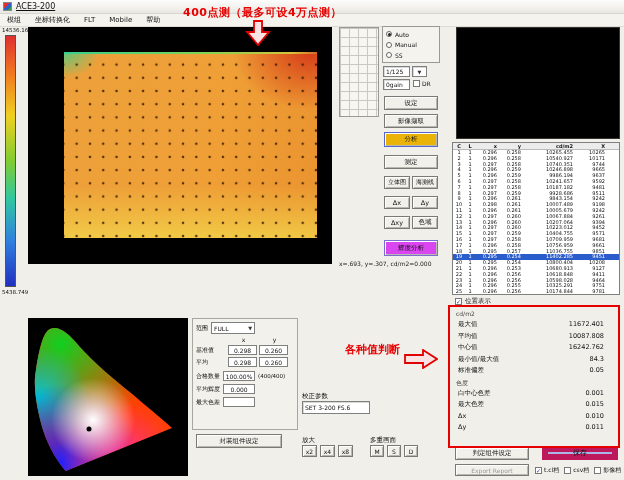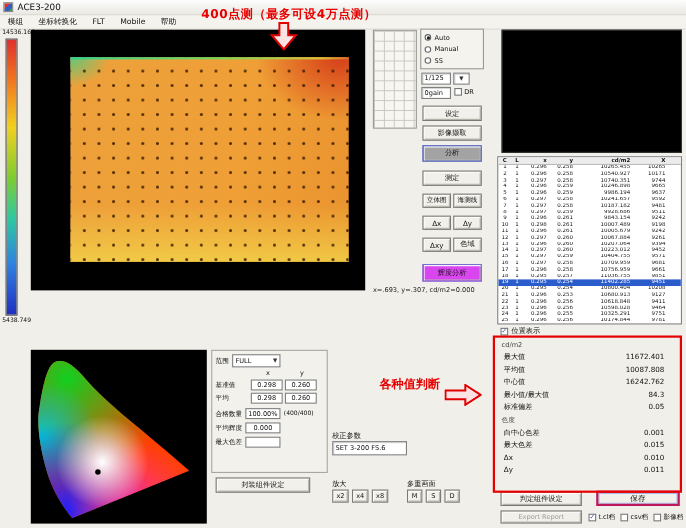--- a/index.html
+++ b/index.html
@@ -1,21 +1,21 @@
 <!DOCTYPE html>
 <html><head>
 <meta charset="utf-8">
 <style>
   *{margin:0;padding:0;box-sizing:border-box;}
   html,body{width:624px;height:480px;}
   body{position:relative;background:#f0efe9;font-family:"DejaVu Sans","Liberation Sans",sans-serif;color:#111;overflow:hidden;}
   .abs{position:absolute;}
 
   
-  #titlebar{left:0;top:0;width:624px;height:14px;background:linear-gradient(#fdfdfd,#e9e8e2);border-bottom:1px solid #d6d5cf;display:flex;align-items:center;gap:4px;padding-left:3px;}
+  #titlebar{left:0;top:0;width:624px;height:14px;background:linear-gradient(#fdfdfd,#e9e8e2);border-bottom:1px solid #d6d5cf;display:flex;align-items:center;gap:4px;padding-left:3px;text-decoration:underline;}
   #app-icon{width:9px;height:9px;background:linear-gradient(135deg,#e03030 0 40%,#3060c0 40% 75%,#30a040 75%);border:1px solid #888;}
   #window-title{font-size:8px;}
   #menubar{left:0;top:14px;width:624px;height:13px;background:#f4f3ee;border-bottom:1px solid #dddcd4;display:flex;align-items:center;}
   .menu-item{font-size:7px;padding:0 7px;cursor:default;}
 
   
   #scale-max{left:2px;top:27px;font-size:5.5px;}
   #colorbar{left:5px;top:35px;width:11px;height:252px;border:1px solid #555;
     background:linear-gradient(to bottom,#e03030,#f07820 15%,#f0d020 32%,#80cc30 50%,#30c8a0 65%,#3080e0 82%,#2030c0 100%);}
   #scale-min{left:2px;top:289px;font-size:5.5px;}
@@ -48,21 +48,21 @@
   #shutter-field{left:383px;top:66px;width:27px;height:11px;}
   #shutter-combo{left:412px;top:66px;width:15px;height:11px;justify-content:center;padding:0;font-size:5px;color:#333;cursor:pointer;}
   #gain-field{left:383px;top:79px;width:27px;height:11px;}
   #dr-check{left:413px;top:80px;display:flex;align-items:center;gap:2px;font-size:6px;cursor:pointer;}
   .cbox{width:7px;height:7px;border:1px solid #777;background:#fff;font-size:6px;line-height:6px;text-align:center;color:#223a99;flex:none;}
 
   .btn{background:#f1f0ea;border:1px solid #7a7a74;box-shadow:inset 1px 1px 0 #fff,inset -1px -1px 0 #b9b8b0;
     display:flex;align-items:center;justify-content:center;font-size:6.5px;cursor:pointer;white-space:nowrap;}
   #btn-settings{left:384px;top:96px;width:54px;height:14px;}
   #btn-capture{left:384px;top:114px;width:54px;height:14px;}
-  #btn-analyze{left:384px;top:132px;width:54px;height:15px;background:#a3a3a3;border-color:#5566cc;}
+  #btn-analyze{left:384px;top:132px;width:54px;height:15px;background:#eab308;border-color:#5566cc;}
   #btn-measure{left:384px;top:155px;width:54px;height:14px;}
   #btn-stereo{left:384px;top:176px;width:26px;height:13px;font-size:6px;}
   #btn-contour{left:412px;top:176px;width:26px;height:13px;font-size:6px;}
   #btn-dx{left:384px;top:196px;width:26px;height:13px;}
   #btn-dy{left:412px;top:196px;width:26px;height:13px;}
   #btn-dxy{left:384px;top:216px;width:26px;height:13px;}
   #btn-gamut{left:412px;top:216px;width:26px;height:13px;}
   #btn-luminance{left:384px;top:240px;width:54px;height:16px;background:#d946ef;border-color:#7a6fd0;}
 
   
@@ -103,21 +103,21 @@
   #calib-value{left:302px;top:401px;width:68px;height:13px;font-size:6px;}
   #zoom-label{left:302px;top:436px;font-size:6.5px;}
   #zoom-row{left:302px;top:445px;display:flex;gap:3px;}
   #multi-label{left:370px;top:436px;font-size:6.5px;}
   #multi-row{left:370px;top:445px;display:flex;gap:3px;}
   .zbtn{width:15px;height:12px;font-size:6px;}
   .mbtn{width:14px;height:12px;font-size:6px;}
 
   
   #judge-btn{left:455px;top:447px;width:74px;height:13px;}
-  #save-btn{left:542px;top:446px;width:76px;height:14px;font-size:7px;border:2px solid #be185d;box-shadow:inset 0 0 0 1px #a9b6e6;}
+  #save-btn{left:542px;top:446px;width:76px;height:14px;font-size:7px;border:6px solid #be185d;box-shadow:inset 0 0 0 1px #a9b6e6;}
   #export-btn{left:455px;top:464px;width:74px;height:12px;color:#9a9a9a;font-size:6px;}
   #filechecks{left:535px;top:466px;display:flex;gap:5px;align-items:center;font-size:6px;}
   .fcheck{display:flex;align-items:center;gap:2px;cursor:pointer;}
 
   
   #ann-points{left:183px;top:5px;font-size:11px;font-weight:bold;color:#e80000;z-index:40;letter-spacing:.5px;}
   #arrow-down{left:245px;top:20px;z-index:40;}
   #ann-values{left:345px;top:342px;font-size:11px;font-weight:bold;color:#e80000;z-index:40;}
   #arrow-right{left:404px;top:349px;z-index:40;}
 </style>

